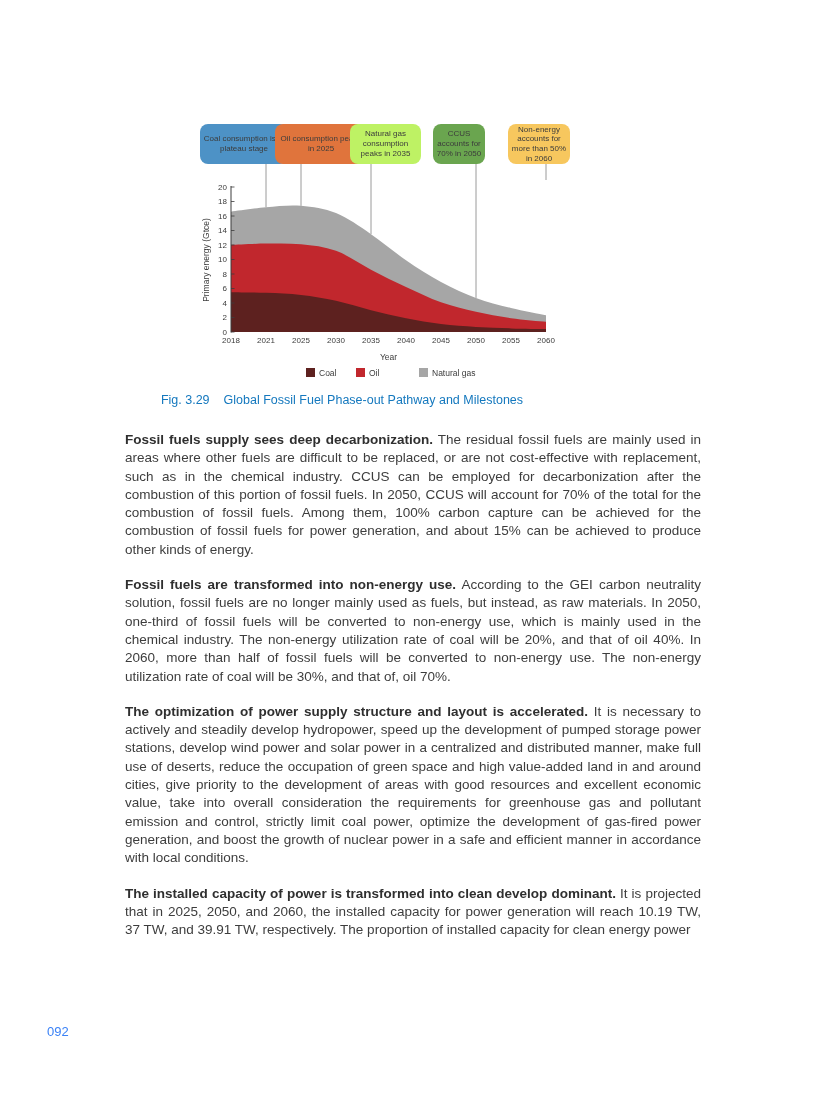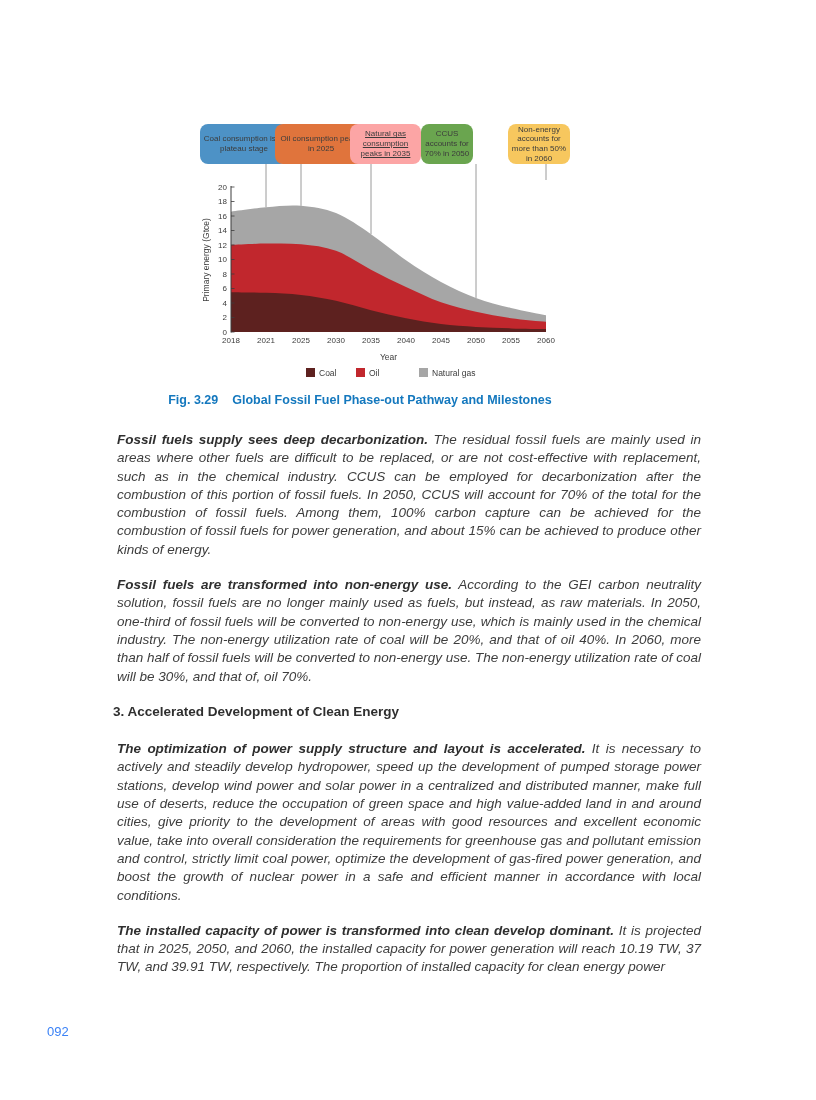--- a/index.html
+++ b/index.html
@@ -7,30 +7,30 @@
         font-family:"Liberation Sans", sans-serif;}
   
   .figure-area{position:absolute;left:198px;top:120px;width:400px;height:276px;}
   .figure-area svg{position:absolute;left:0;top:0;z-index:1;}
   .callout{position:absolute;top:4px;height:40px;z-index:2;border-radius:8px;
            display:flex;align-items:center;justify-content:center;text-align:center;
            font-size:8px;line-height:1.22;color:#3c3c3c;padding:1px 2px;box-sizing:border-box;}
   .co-1{left:2px;width:88px;}
   .co-2{left:77px;width:92px;}
   .co-3{left:152px;width:71px;}
-  .co-4{left:223px;width:52px;}
+  .co-4{left:235px;width:52px;}
   .co-5{left:310px;width:62px;}
   
   .fig-caption{position:absolute;left:0;top:393px;width:684px;text-align:center;
-               font-size:12.5px;font-weight:bold;margin-left:18px;}
+               font-size:12.5px;font-weight:normal;}
   .fig-caption .cap-title{margin-left:14px;}
   
   .text-block{position:absolute;left:113px;top:431px;width:588px;color:#3d3d3d;
               font-size:13.5px;line-height:18.3px;text-align:justify;}
-  .text-block p{margin:0 0 17px 4px;font-style:italic;}
+  .text-block p{margin:0 0 17px 12px;}
   .text-block p b{color:#2f2f2f;}
   .section-heading{font-weight:bold;color:#2f2f2f;margin:17px 0 19px 0;font-size:13.5px;}
   
   .page-number{position:absolute;left:47px;top:1024px;font-size:13px;color:#3b82f6;}
 </style>
 </head>
 <body>
 
 <div class="page">
 
@@ -81,31 +81,30 @@
         <text x="0" y="0" font-size="8.5" text-anchor="middle" fill="#3c3c3c" font-family="&quot;Liberation Sans&quot;, sans-serif" transform="translate(11,140) rotate(-90)">Primary energy (Gtce)</text>
         <rect x="108" y="248" width="9" height="9" fill="#5d211f"></rect>
         <text x="121" y="256" font-size="8.5" text-anchor="start" fill="#3c3c3c" font-family="&quot;Liberation Sans&quot;, sans-serif">Coal</text>
         <rect x="158" y="248" width="9" height="9" fill="#c1272d"></rect>
         <text x="171" y="256" font-size="8.5" text-anchor="start" fill="#3c3c3c" font-family="&quot;Liberation Sans&quot;, sans-serif">Oil</text>
         <rect x="221" y="248" width="9" height="9" fill="#a6a6a6"></rect>
         <text x="234" y="256" font-size="8.5" text-anchor="start" fill="#3c3c3c" font-family="&quot;Liberation Sans&quot;, sans-serif">Natural gas</text>
       </svg>
     <div class="callout co-1" style="background-color: rgb(77, 146, 198);">Coal consumption is in plateau stage</div>
     <div class="callout co-2" style="background-color: rgb(224, 116, 60);">Oil consumption peaks in 2025</div>
-    <div class="callout co-3" style="background-color: #fca5a5; text-decoration: underline;">Natural gas consumption peaks in 2035</div>
+    <div class="callout co-3" style="background-color: #bef264;">Natural gas consumption peaks in 2035</div>
     <div class="callout co-4" style="background-color: rgb(106, 165, 79);">CCUS accounts for 70% in 2050</div>
     <div class="callout co-5" style="background-color: rgb(247, 199, 94);">Non-energy accounts for more than 50% in 2060</div>
   </div>
 
   <div class="fig-caption" style="color: rgb(20, 120, 190);">
     <span>Fig. 3.29</span><span class="cap-title">Global Fossil Fuel Phase-out Pathway and Milestones</span>
   </div>
 
   <div class="text-block">
     <p><b>Fossil fuels supply sees deep decarbonization.</b><span> The residual fossil fuels are mainly used in areas where other fuels are difficult to be replaced, or are not cost-effective with replacement, such as in the chemical industry. CCUS can be employed for decarbonization after the combustion of this portion of fossil fuels. In 2050, CCUS will account for 70% of the total for the combustion of fossil fuels. Among them, 100% carbon capture can be achieved for the combustion of fossil fuels for power generation, and about 15% can be achieved to produce other kinds of energy.</span></p>
     <p><b>Fossil fuels are transformed into non-energy use.</b><span> According to the GEI carbon neutrality solution, fossil fuels are no longer mainly used as fuels, but instead, as raw materials. In 2050, one-third of fossil fuels will be converted to non-energy use, which is mainly used in the chemical industry. The non-energy utilization rate of coal will be 20%, and that of oil 40%. In 2060, more than half of fossil fuels will be converted to non-energy use. The non-energy utilization rate of coal will be 30%, and that of, oil 70%.</span></p>
-    <div class="section-heading">3. Accelerated Development of Clean Energy</div>
     <p><b>The optimization of power supply structure and layout is accelerated.</b><span> It is necessary to actively and steadily develop hydropower, speed up the development of pumped storage power stations, develop wind power and solar power in a centralized and distributed manner, make full use of deserts, reduce the occupation of green space and high value-added land in and around cities, give priority to the development of areas with good resources and excellent economic value, take into overall consideration the requirements for greenhouse gas and pollutant emission and control, strictly limit coal power, optimize the development of gas-fired power generation, and boost the growth of nuclear power in a safe and efficient manner in accordance with local conditions.</span></p>
     <p><b>The installed capacity of power is transformed into clean develop dominant.</b><span> It is projected that in 2025, 2050, and 2060, the installed capacity for power generation will reach 10.19 TW, 37 TW, and 39.91 TW, respectively. The proportion of installed capacity for clean energy power</span></p>
   </div>
 
   <div class="page-number">092</div>
 </div>
 
 </body></html>

